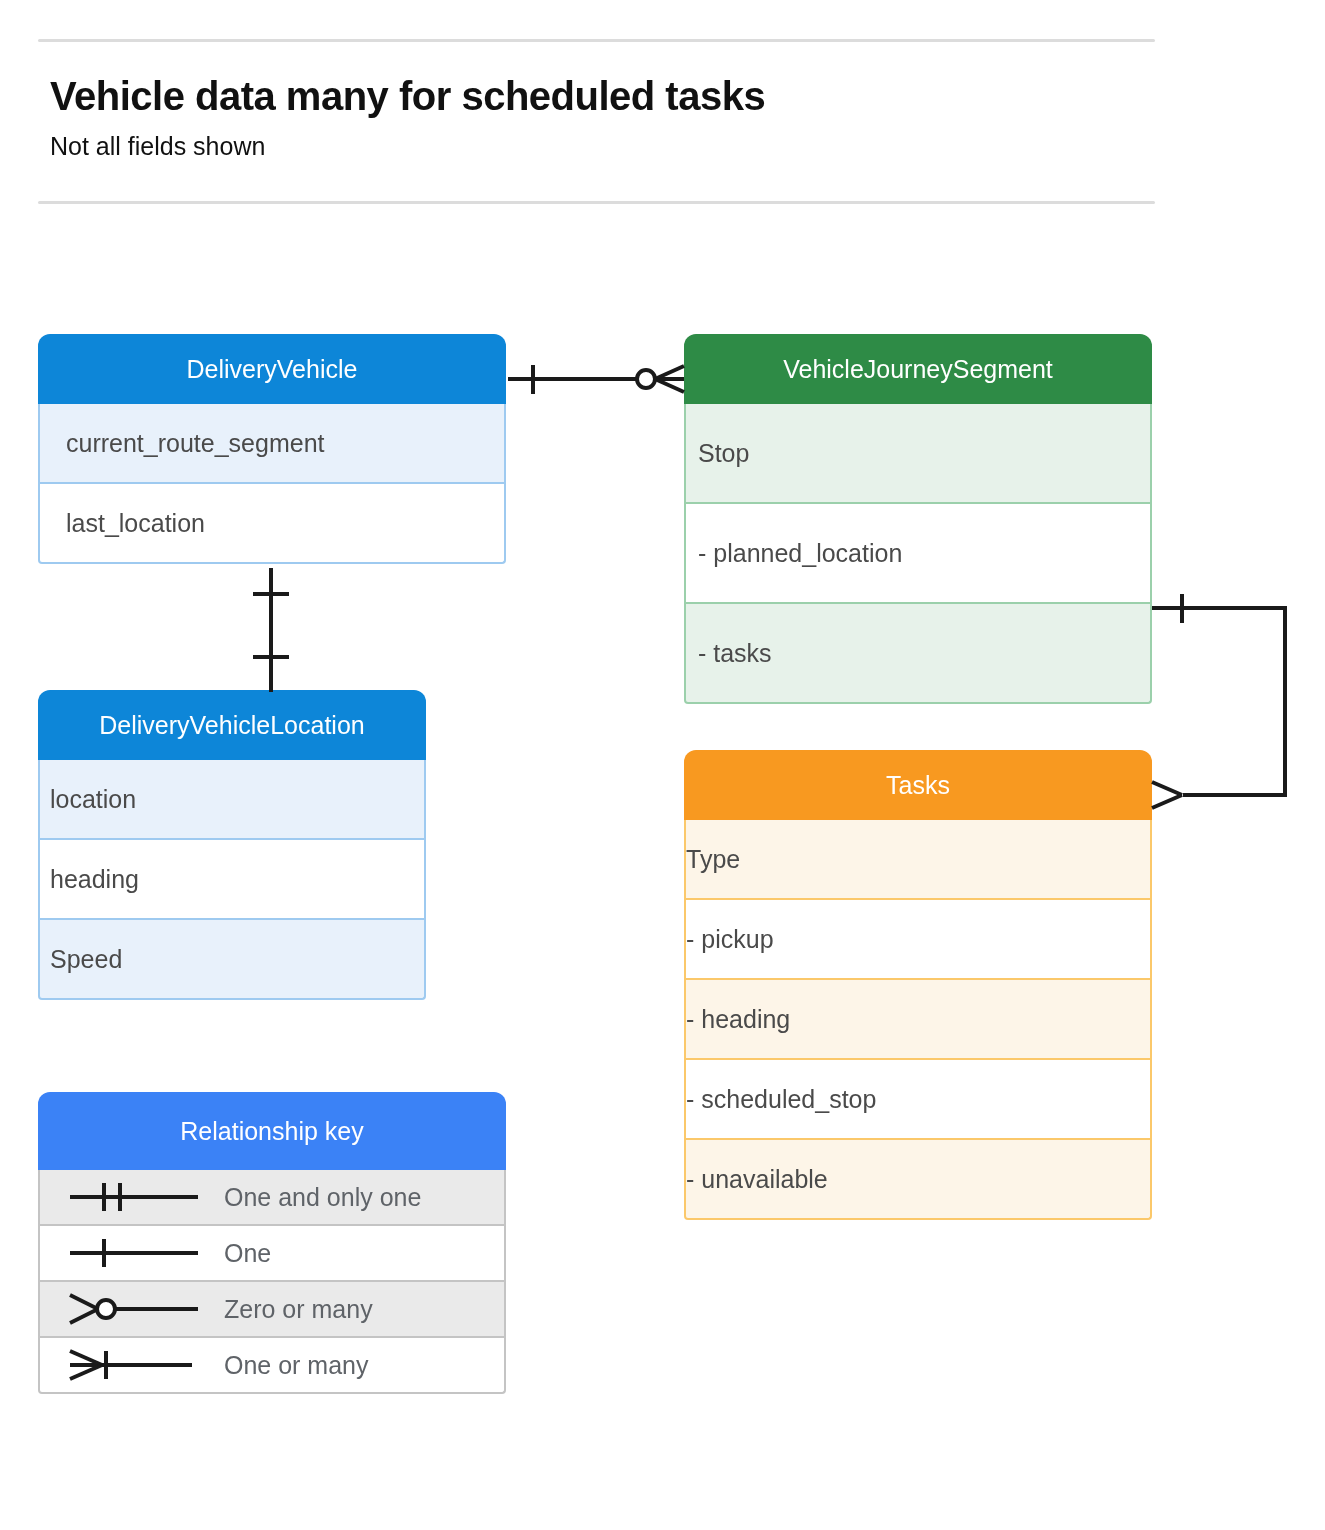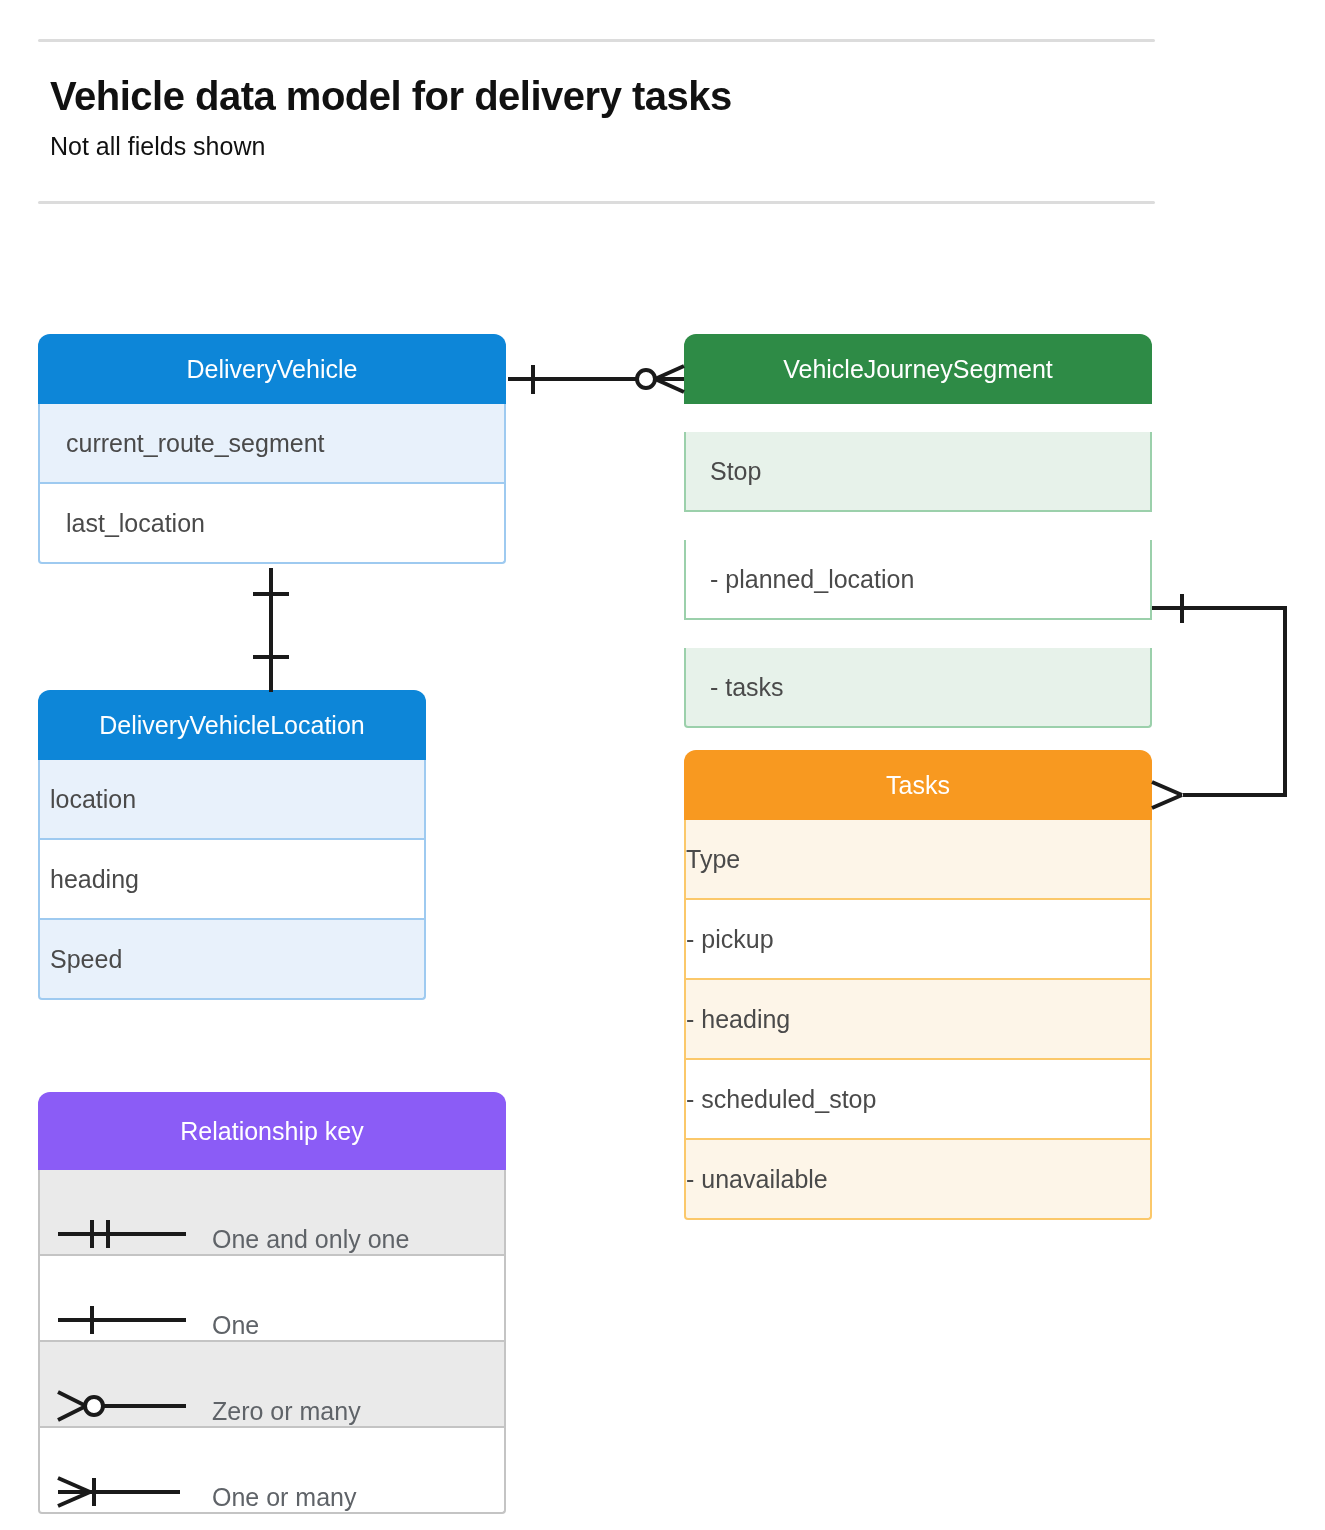--- a/index.html
+++ b/index.html
@@ -88,47 +88,47 @@
   .green .entity-row.alt { background: #e7f2ea; }
   .green .entity-row.plain { background: #ffffff; }
 
   
   .orange .entity-header { background: #f89920; }
   .orange .entity-row { border-color: #fbc86a; }
   .orange .entity-row.alt { background: #fdf5e8; }
   .orange .entity-row.plain { background: #ffffff; }
 
   
-  .gray .entity-header { background: #8b5cf6; }
+  .gray .entity-header { background: #3b82f6; }
   .gray .entity-row { border-color: #c4c4c4; }
   .gray .entity-row.alt { background: #eaeaea; }
   .gray .entity-row.plain { background: #ffffff; }
 
   .entity-row:last-child { border-radius: 0 0 4px 4px; }
 
   
   #entity-delivery-vehicle { left: 38px; top: 334px; width: 468px; }
   #entity-delivery-vehicle .entity-header { height: 70px; }
   #entity-delivery-vehicle .entity-row { height: 80px; padding-left: 26px; }
 
   #entity-vehicle-journey-segment { left: 684px; top: 334px; width: 468px; }
   #entity-vehicle-journey-segment .entity-header { height: 70px; }
-  #entity-vehicle-journey-segment .entity-row { height: 80px; padding-left: 24px; margin-top: 28px; }
+  #entity-vehicle-journey-segment .entity-row { height: 100px; padding-left: 12px; }
 
   #entity-delivery-vehicle-location { left: 38px; top: 690px; width: 388px; }
   #entity-delivery-vehicle-location .entity-header { height: 70px; }
   #entity-delivery-vehicle-location .entity-row { height: 80px; padding-left: 10px; text-align: right; }
 
   #entity-tasks { left: 684px; top: 750px; width: 468px; }
   #entity-tasks .entity-header { height: 70px; }
   #entity-tasks .entity-row { height: 80px; }
 
   #legend-box { left: 38px; top: 1092px; width: 468px; }
   #legend-box .entity-header { height: 78px; }
-  #legend-box .entity-row { height: 86px; padding-left: 0; align-items: flex-end; }
+  #legend-box .entity-row { height: 56px; padding-left: 12px; }
 
   .legend-symbol {
     width: 172px;
     flex: 0 0 172px;
     display: flex;
     align-items: center;
     justify-content: center;
   }
   .legend-label {
     font-size: 25px;
@@ -143,21 +143,21 @@
     top: 0;
     width: 1325px;
     height: 1530px;
     pointer-events: none;
   }
 </style>
 </head>
 <body>
 
 <div class="hrule" id="rule-top"></div>
-<div id="page-title">Vehicle data model for delivery tasks</div>
+<div id="page-title">Vehicle data many for scheduled tasks</div>
 <div id="page-subtitle">Not all fields shown</div>
 <div class="hrule" id="rule-bottom"></div>
 
 <div class="entity blue" id="entity-delivery-vehicle">
   <div class="entity-header">DeliveryVehicle</div>
   <div class="entity-row alt">current_route_segment</div>
   <div class="entity-row plain">last_location</div>
 </div>
 
 <div class="entity green" id="entity-vehicle-journey-segment">

